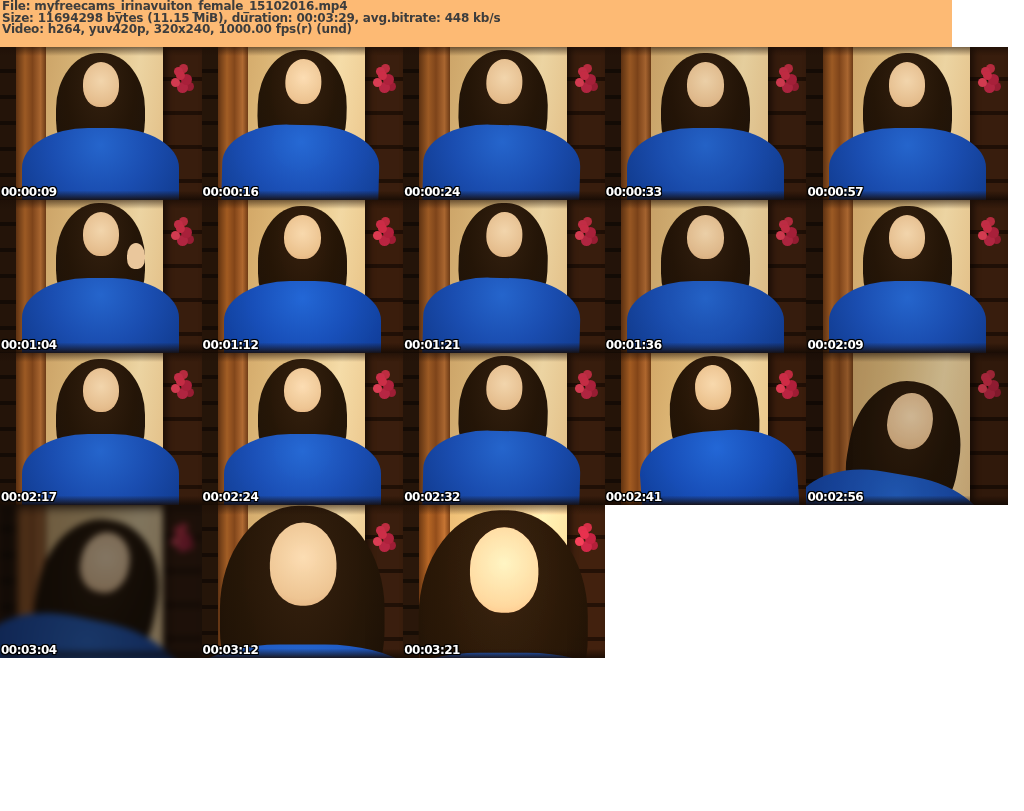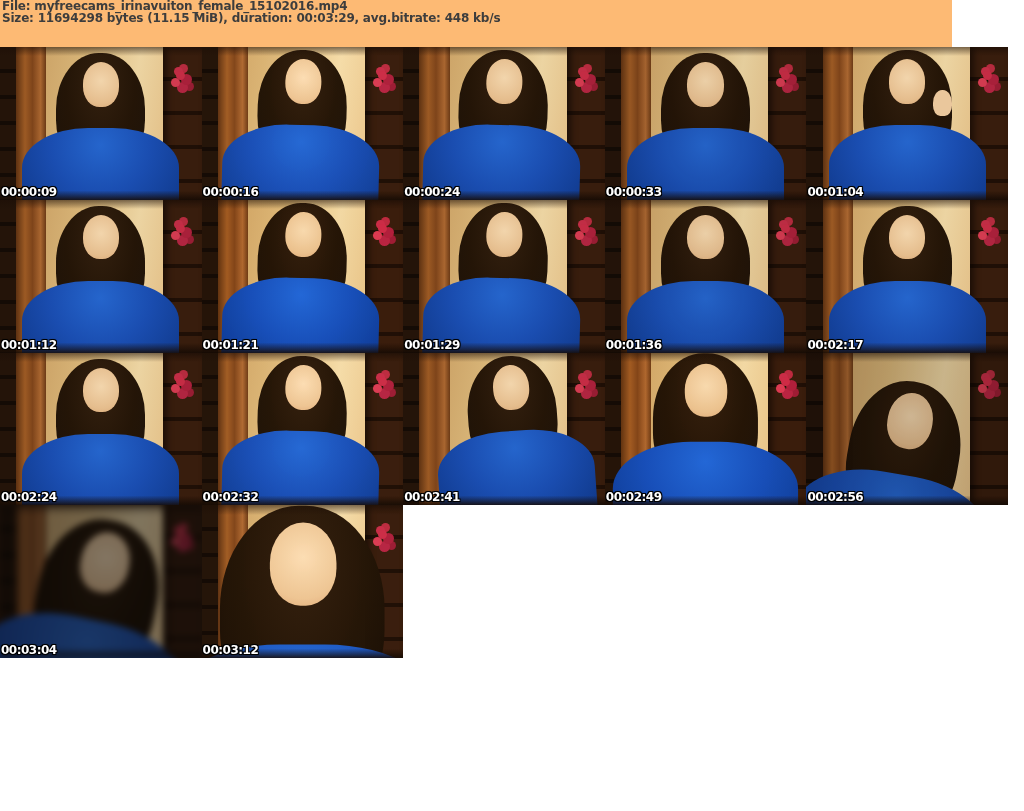--- a/index.html
+++ b/index.html
@@ -79,20 +79,21 @@
   .v-close-cover .scene  { filter:brightness(1.05); }
   .v-close-bright .figure{ transform:scale(1.9) translateY(15%); }
   .v-close-bright .scene { filter:brightness(1.15) saturate(1.05); }
 </style>
 </head>
 <body>
 
 <div class="header">
   <div class="line">File: myfreecams_irinavuiton_female_15102016.mp4</div>
   <div class="line">Size: 11694298 bytes (11.15 MiB), duration: 00:03:29, avg.bitrate: 448 kb/s</div>
+  <div class="line">Video: h264, yuv420p, 320x240, 1000.00 fps(r) (und)</div>
 </div>
 
 <div class="grid">
     <div class="thumb v-m-down">
     <div class="scene">
       <div class="wall"></div>
       <div class="shelf-far-left"></div>
       <div class="door"></div>
       <div class="shelf-right"></div>
       <div class="flowers"></div>
@@ -146,20 +147,36 @@
       <div class="flowers"></div>
       <div class="figure">
         <div class="hair"></div>
         <div class="face"></div>
         <div class="torso"></div>
       </div>
       <div class="desk"></div>
     </div>
     <span class="ts">00:00:33</span>
   </div>
+    <div class="thumb v-m-down">
+    <div class="scene">
+      <div class="wall"></div>
+      <div class="shelf-far-left"></div>
+      <div class="door"></div>
+      <div class="shelf-right"></div>
+      <div class="flowers"></div>
+      <div class="figure">
+        <div class="hair"></div>
+        <div class="face"></div>
+        <div class="torso"></div>
+      </div>
+      <div class="desk"></div>
+    </div>
+    <span class="ts">00:00:57</span>
+  </div>
     <div class="thumb v-thumb-up">
     <div class="scene">
       <div class="wall"></div>
       <div class="shelf-far-left"></div>
       <div class="door"></div>
       <div class="shelf-right"></div>
       <div class="flowers"></div>
       <div class="figure">
         <div class="hair"></div>
         <div class="face"></div>
@@ -194,132 +211,116 @@
       <div class="flowers"></div>
       <div class="figure">
         <div class="hair"></div>
         <div class="face"></div>
         <div class="torso"></div>
       </div>
       <div class="desk"></div>
     </div>
     <span class="ts">00:01:21</span>
   </div>
+    <div class="thumb v-m-down">
+    <div class="scene">
+      <div class="wall"></div>
+      <div class="shelf-far-left"></div>
+      <div class="door"></div>
+      <div class="shelf-right"></div>
+      <div class="flowers"></div>
+      <div class="figure">
+        <div class="hair"></div>
+        <div class="face"></div>
+        <div class="torso"></div>
+      </div>
+      <div class="desk"></div>
+    </div>
+    <span class="ts">00:01:36</span>
+  </div>
+    <div class="thumb v-m-down">
+    <div class="scene">
+      <div class="wall"></div>
+      <div class="shelf-far-left"></div>
+      <div class="door"></div>
+      <div class="shelf-right"></div>
+      <div class="flowers"></div>
+      <div class="figure">
+        <div class="hair"></div>
+        <div class="face"></div>
+        <div class="torso"></div>
+      </div>
+      <div class="desk"></div>
+    </div>
+    <span class="ts">00:02:09</span>
+  </div>
+    <div class="thumb v-m-down">
+    <div class="scene">
+      <div class="wall"></div>
+      <div class="shelf-far-left"></div>
+      <div class="door"></div>
+      <div class="shelf-right"></div>
+      <div class="flowers"></div>
+      <div class="figure">
+        <div class="hair"></div>
+        <div class="face"></div>
+        <div class="torso"></div>
+      </div>
+      <div class="desk"></div>
+    </div>
+    <span class="ts">00:02:17</span>
+  </div>
+    <div class="thumb v-m-down">
+    <div class="scene">
+      <div class="wall"></div>
+      <div class="shelf-far-left"></div>
+      <div class="door"></div>
+      <div class="shelf-right"></div>
+      <div class="flowers"></div>
+      <div class="figure">
+        <div class="hair"></div>
+        <div class="face"></div>
+        <div class="torso"></div>
+      </div>
+      <div class="desk"></div>
+    </div>
+    <span class="ts">00:02:24</span>
+  </div>
     <div class="thumb v-m-smile">
     <div class="scene">
       <div class="wall"></div>
       <div class="shelf-far-left"></div>
       <div class="door"></div>
       <div class="shelf-right"></div>
       <div class="flowers"></div>
       <div class="figure">
         <div class="hair"></div>
         <div class="face"></div>
         <div class="torso"></div>
       </div>
       <div class="desk"></div>
     </div>
-    <span class="ts">00:01:29</span>
-  </div>
-    <div class="thumb v-m-down">
-    <div class="scene">
-      <div class="wall"></div>
-      <div class="shelf-far-left"></div>
-      <div class="door"></div>
-      <div class="shelf-right"></div>
-      <div class="flowers"></div>
-      <div class="figure">
-        <div class="hair"></div>
-        <div class="face"></div>
-        <div class="torso"></div>
-      </div>
-      <div class="desk"></div>
-    </div>
-    <span class="ts">00:01:36</span>
-  </div>
-    <div class="thumb v-m-down">
-    <div class="scene">
-      <div class="wall"></div>
-      <div class="shelf-far-left"></div>
-      <div class="door"></div>
-      <div class="shelf-right"></div>
-      <div class="flowers"></div>
-      <div class="figure">
-        <div class="hair"></div>
-        <div class="face"></div>
-        <div class="torso"></div>
-      </div>
-      <div class="desk"></div>
-    </div>
-    <span class="ts">00:02:17</span>
-  </div>
-    <div class="thumb v-m-down">
-    <div class="scene">
-      <div class="wall"></div>
-      <div class="shelf-far-left"></div>
-      <div class="door"></div>
-      <div class="shelf-right"></div>
-      <div class="flowers"></div>
-      <div class="figure">
-        <div class="hair"></div>
-        <div class="face"></div>
-        <div class="torso"></div>
-      </div>
-      <div class="desk"></div>
-    </div>
-    <span class="ts">00:02:24</span>
-  </div>
-    <div class="thumb v-m-smile">
-    <div class="scene">
-      <div class="wall"></div>
-      <div class="shelf-far-left"></div>
-      <div class="door"></div>
-      <div class="shelf-right"></div>
-      <div class="flowers"></div>
-      <div class="figure">
-        <div class="hair"></div>
-        <div class="face"></div>
-        <div class="torso"></div>
-      </div>
-      <div class="desk"></div>
-    </div>
     <span class="ts">00:02:32</span>
   </div>
     <div class="thumb v-lean">
     <div class="scene">
       <div class="wall"></div>
       <div class="shelf-far-left"></div>
       <div class="door"></div>
       <div class="shelf-right"></div>
       <div class="flowers"></div>
       <div class="figure">
         <div class="hair"></div>
         <div class="face"></div>
         <div class="torso"></div>
       </div>
       <div class="desk"></div>
     </div>
     <span class="ts">00:02:41</span>
   </div>
-    <div class="thumb v-excited">
-    <div class="scene">
-      <div class="wall"></div>
-      <div class="shelf-far-left"></div>
-      <div class="door"></div>
-      <div class="shelf-right"></div>
-      <div class="flowers"></div>
-      <div class="figure">
-        <div class="hair"></div>
-        <div class="face"></div>
-        <div class="torso"></div>
-      </div>
-      <div class="desk"></div>
-    </div>
-    <span class="ts">00:02:49</span>
-  </div>
     <div class="thumb v-bend">
     <div class="scene">
       <div class="wall"></div>
       <div class="shelf-far-left"></div>
       <div class="door"></div>
       <div class="shelf-right"></div>
       <div class="flowers"></div>
       <div class="figure">
         <div class="hair"></div>
         <div class="face"></div>
@@ -354,13 +355,29 @@
       <div class="flowers"></div>
       <div class="figure">
         <div class="hair"></div>
         <div class="face"></div>
         <div class="torso"></div>
       </div>
       <div class="desk"></div>
     </div>
     <span class="ts">00:03:12</span>
   </div>
+    <div class="thumb v-close-bright">
+    <div class="scene">
+      <div class="wall"></div>
+      <div class="shelf-far-left"></div>
+      <div class="door"></div>
+      <div class="shelf-right"></div>
+      <div class="flowers"></div>
+      <div class="figure">
+        <div class="hair"></div>
+        <div class="face"></div>
+        <div class="torso"></div>
+      </div>
+      <div class="desk"></div>
+    </div>
+    <span class="ts">00:03:21</span>
+  </div>
   </div>
 
 </body></html>

